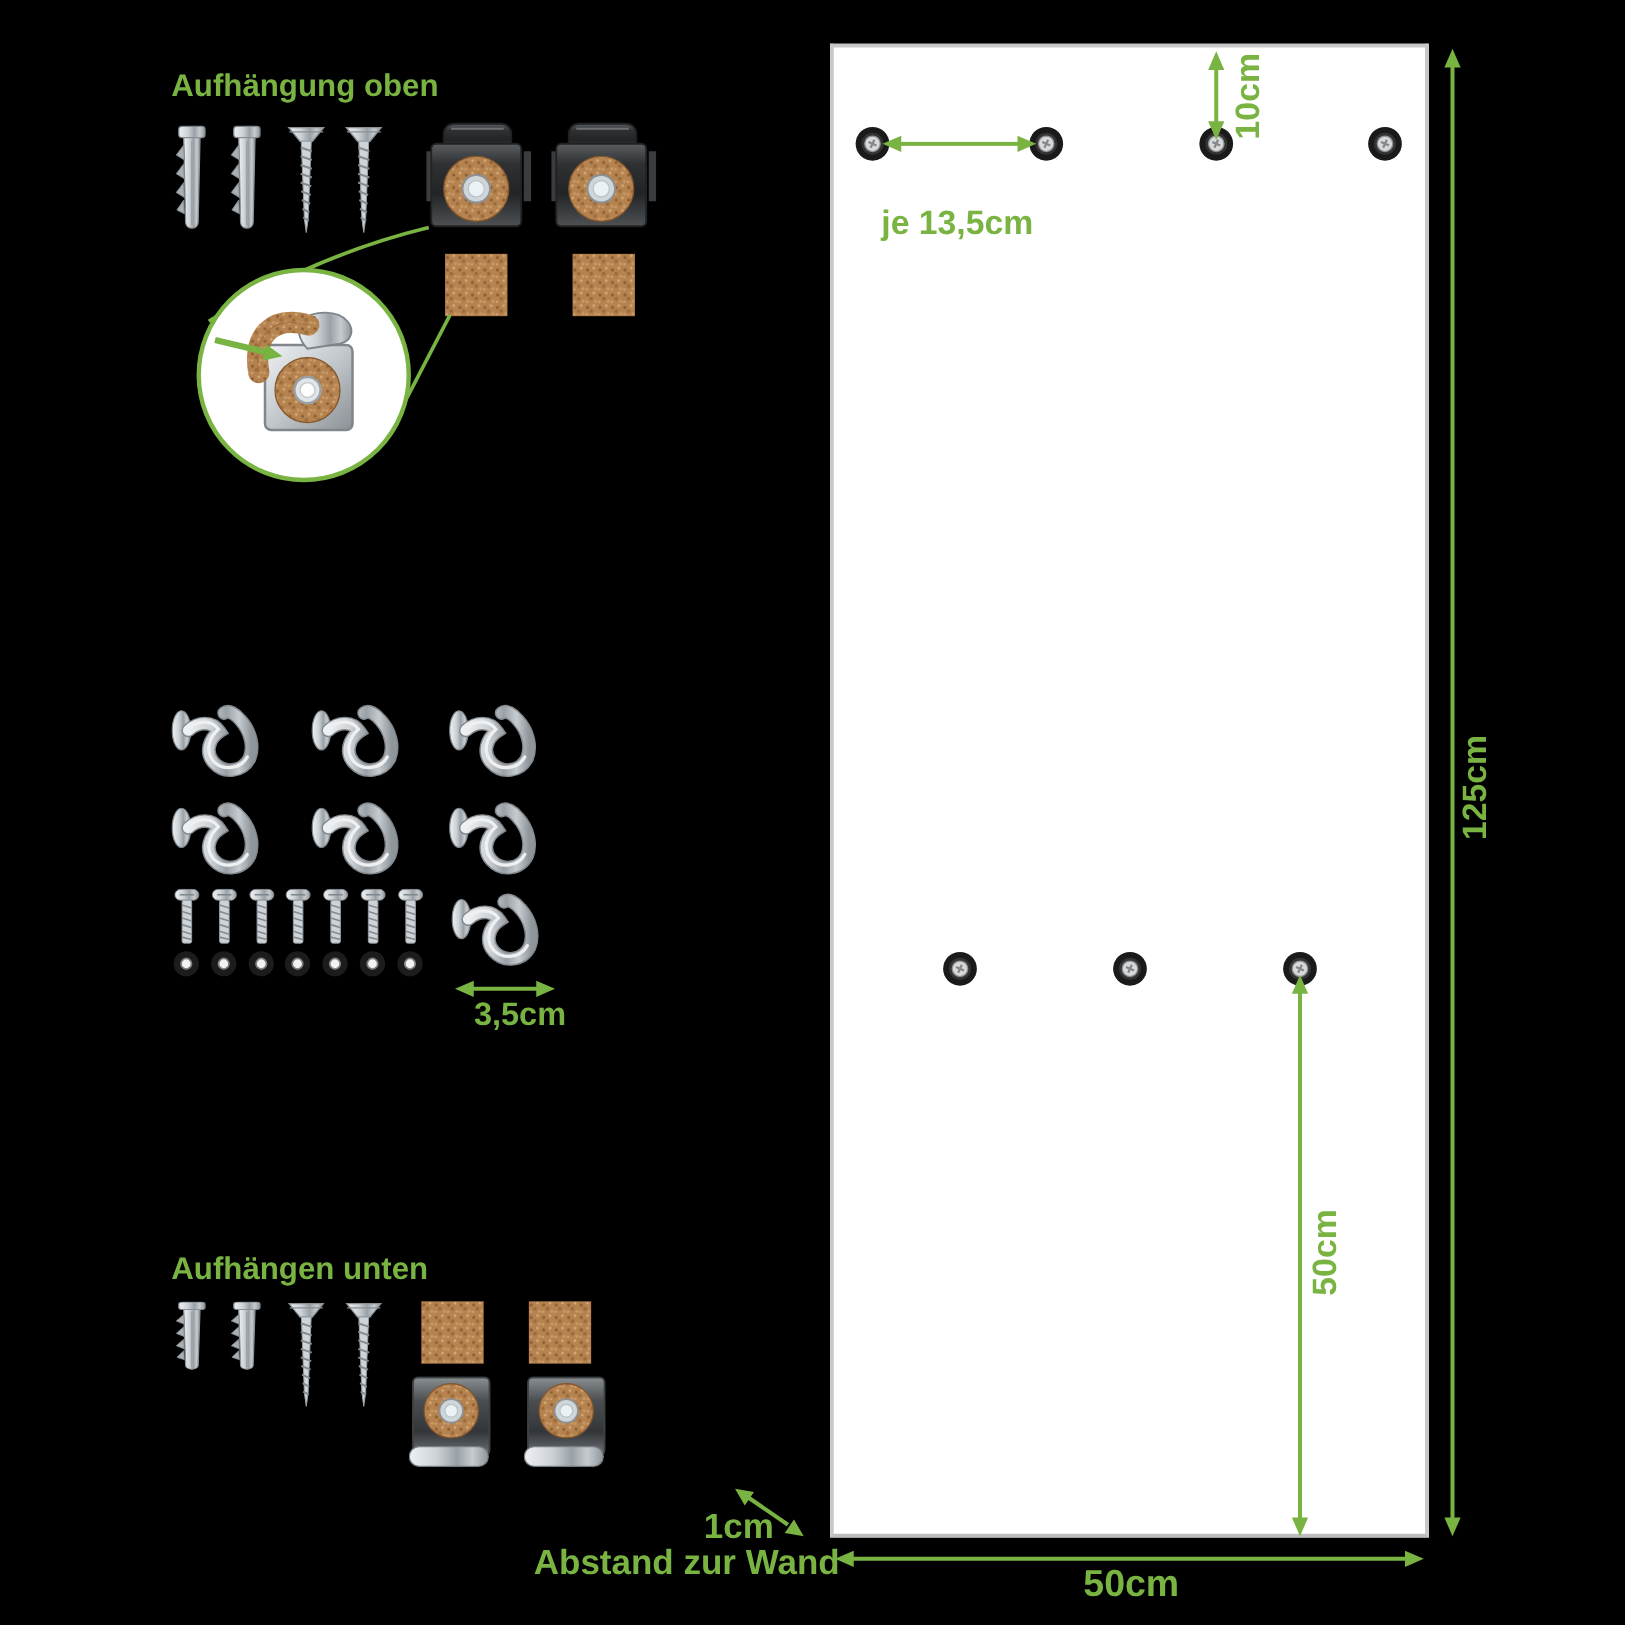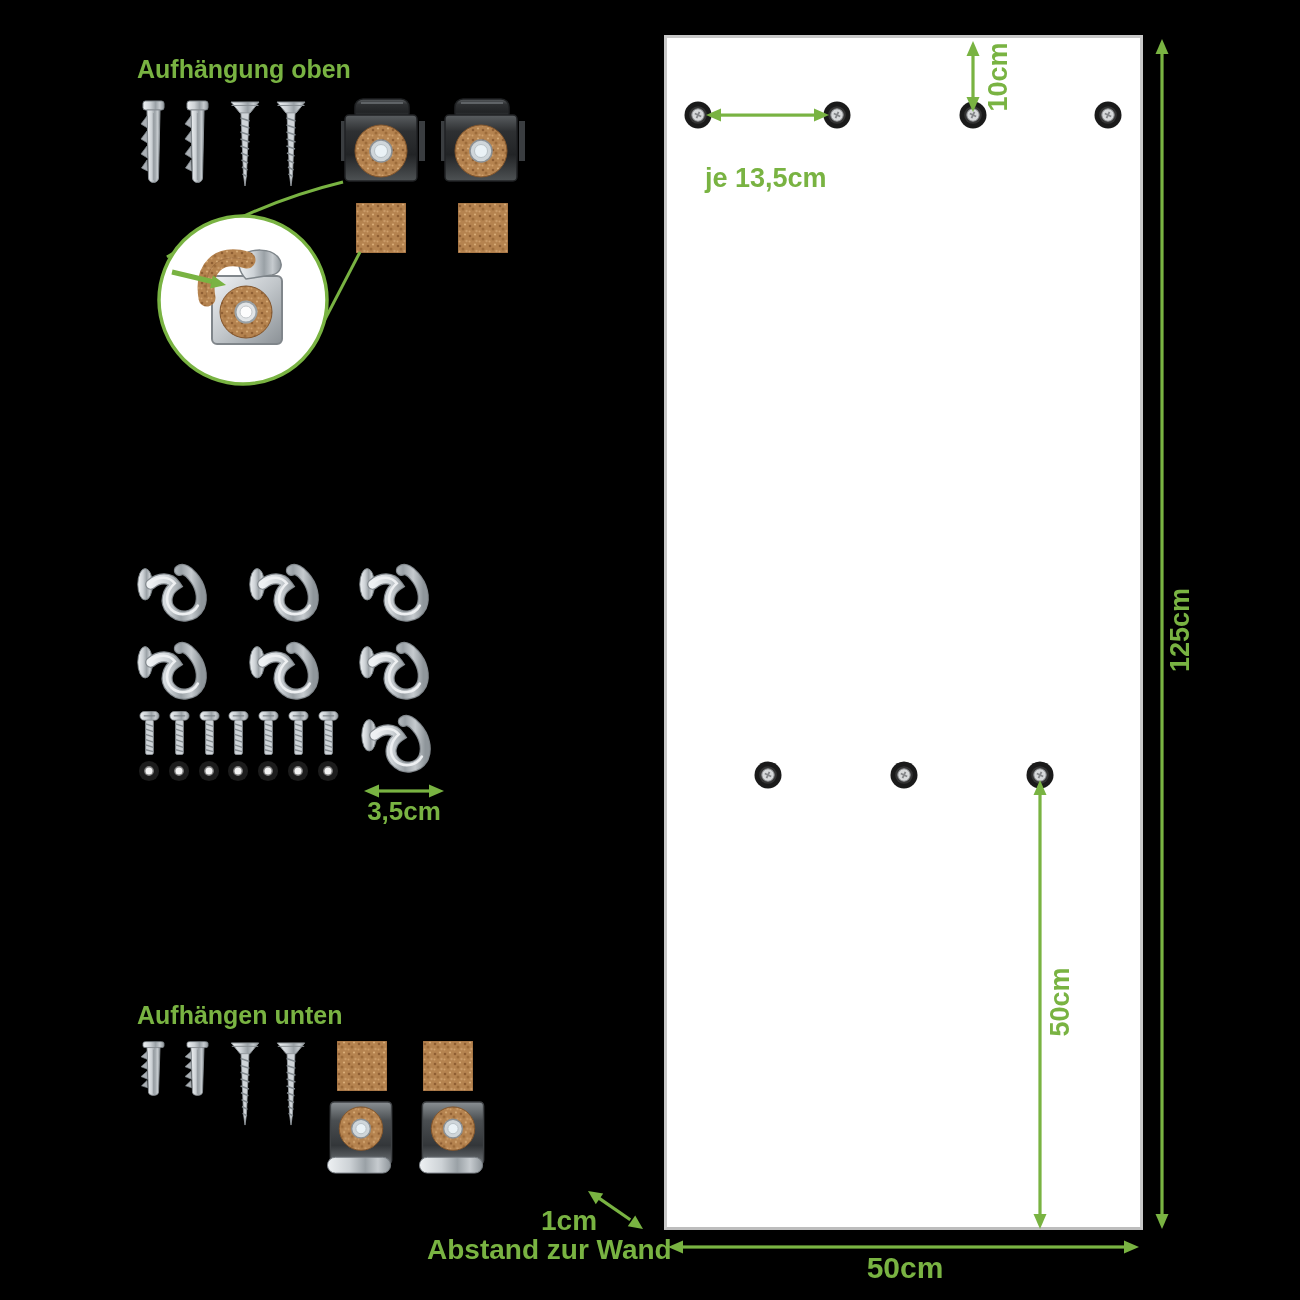--- a/index.html
+++ b/index.html
@@ -208,21 +208,21 @@
   <svg class="hw" viewBox="0 0 24 24" style="left:257px;top:760px;width:22px;height:22px">
       <use href="#g-washer"></use>
     </svg>
   <svg class="hw" viewBox="0 0 24 24" style="left:287px;top:760px;width:22px;height:22px">
       <use href="#g-washer"></use>
     </svg>
   <svg class="hw" viewBox="0 0 24 24" style="left:317px;top:760px;width:22px;height:22px">
       <use href="#g-washer"></use>
     </svg>
 
-  <div class="dim lbl" style="left:364px;top:798px;width:80px;text-align:center;font-size:26px;">3,5cm</div>
+  <div class="dim lbl" style="left:376px;top:798px;width:80px;text-align:center;font-size:26px;">3,5cm</div>
 
   <h2 class="sec" style="left:137px;top:1001px;">Aufhängen unten</h2>
 
   <svg class="hw" viewBox="0 0 27 88" preserveAspectRatio="none" style="left:140px;top:1041px;width:27px;height:58px">
       <use href="#g-dowel"></use>
     </svg>
   <svg class="hw" viewBox="0 0 27 88" preserveAspectRatio="none" style="left:184px;top:1041px;width:27px;height:58px">
       <use href="#g-dowel"></use>
     </svg>
   <svg class="hw" viewBox="0 0 32 90" style="left:229px;top:1040px;width:32px;height:88px">
@@ -313,17 +313,17 @@
   <div class="dim lbl" style="left:705px;top:127px;font-size:27px;margin-top:37px;">je 13,5cm</div>
 
   <div class="dim lbl rot" style="left:963px;top:63px;width:70px;height:28px;font-size:27px;">10cm</div>
 
   <div class="dim lbl rot" style="left:1135px;top:616px;width:90px;height:28px;font-size:27px;">125cm</div>
 
   <div class="dim lbl rot" style="left:1015px;top:988px;width:90px;height:28px;font-size:27px;">50cm</div>
 
   <div class="dim lbl" style="left:845px;top:1252px;width:120px;text-align:center;font-size:30px;">50cm</div>
 
-  <div class="dim lbl" style="left:541px;top:1206px;width:100px;font-size:28px;">1cm</div>
+  <div class="dim lbl" style="left:541px;top:1206px;width:100px;text-align:center;font-size:28px;">1cm</div>
 
   <div class="dim lbl" style="left:427px;top:1235px;width:192px;text-align:right;font-size:28px;">Abstand zur Wand</div>
 
 </div>
 
 </body></html>

